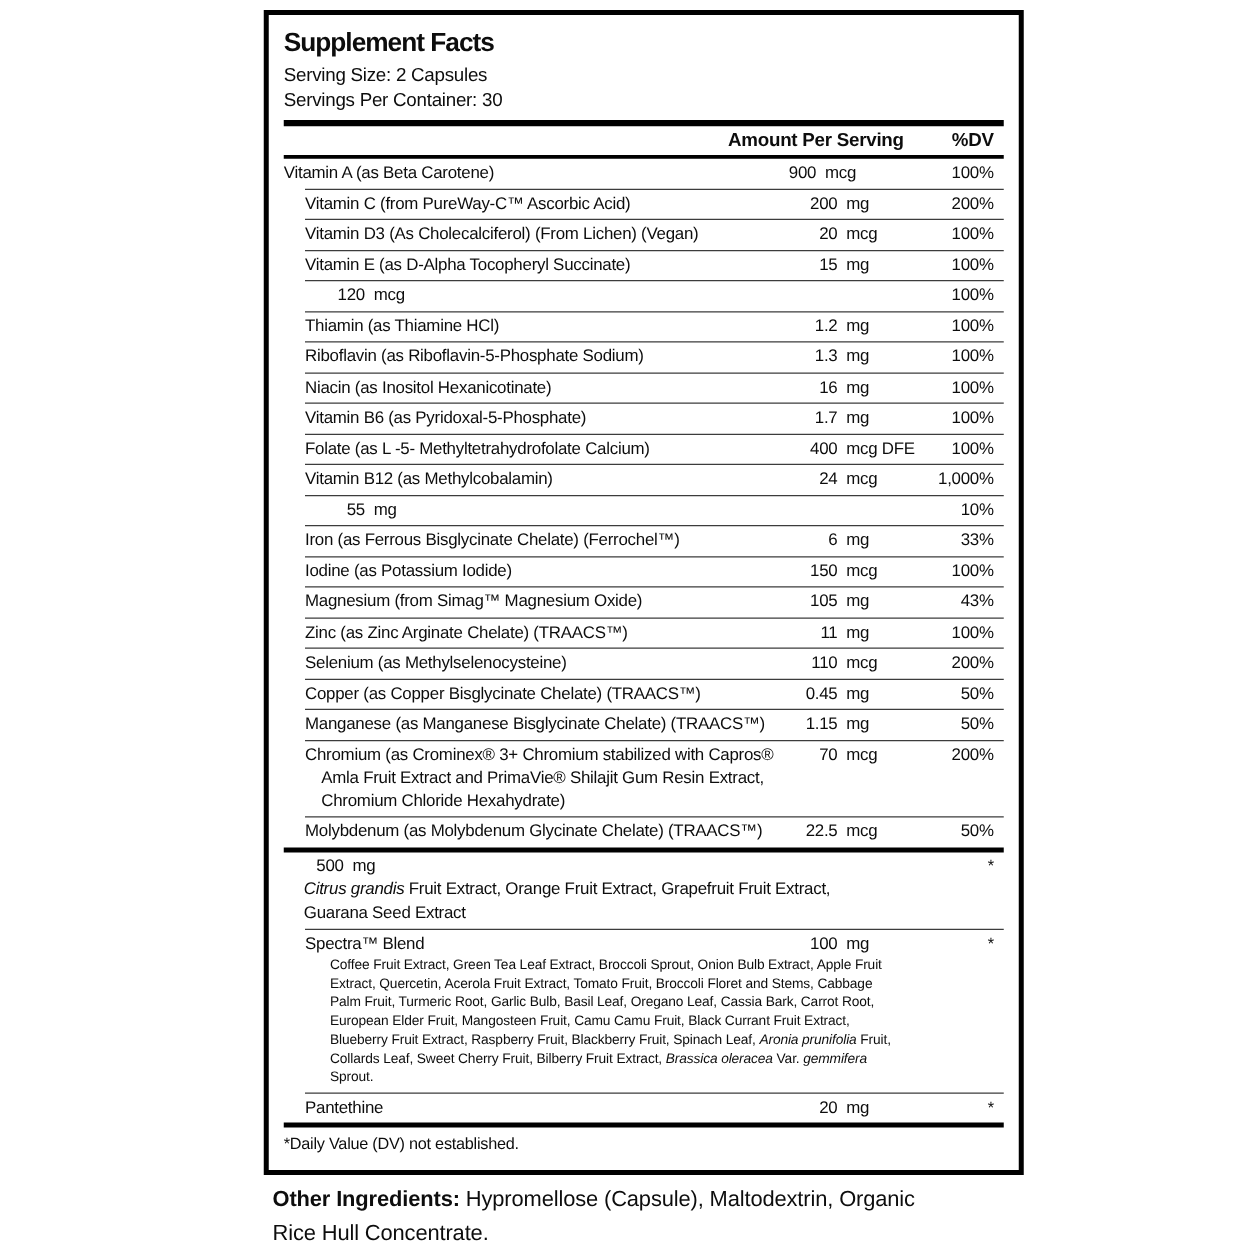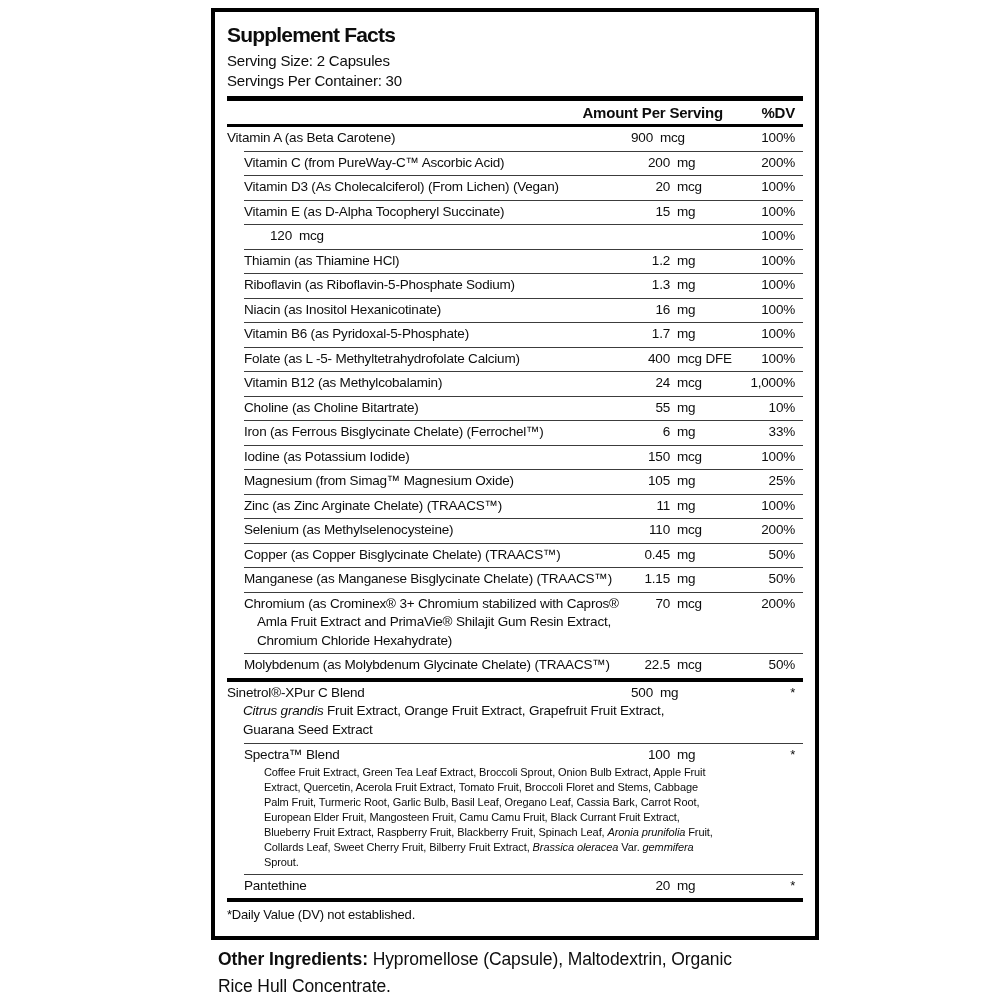--- a/index.html
+++ b/index.html
@@ -142,21 +142,20 @@
         <div class="frow">
           <div class="fline">
             <div class="c-name">Vitamin B12 (as Methylcobalamin)</div>
             <div class="c-num">24</div>
             <div class="c-unit">mcg</div>
             <div class="c-dv">1,000%</div>
           </div>
         </div>
         <div class="frow">
           <div class="fline">
-            <div class="c-name">Choline (as Choline Bitartrate)</div>
             <div class="c-num">55</div>
             <div class="c-unit">mg</div>
             <div class="c-dv">10%</div>
           </div>
         </div>
         <div class="frow">
           <div class="fline">
             <div class="c-name">Iron (as Ferrous Bisglycinate Chelate) (Ferrochel™)</div>
             <div class="c-num">6</div>
             <div class="c-unit">mg</div>
@@ -169,21 +168,21 @@
             <div class="c-num">150</div>
             <div class="c-unit">mcg</div>
             <div class="c-dv">100%</div>
           </div>
         </div>
         <div class="frow">
           <div class="fline">
             <div class="c-name">Magnesium (from Simag™ Magnesium Oxide)</div>
             <div class="c-num">105</div>
             <div class="c-unit">mg</div>
-            <div class="c-dv">25%</div>
+            <div class="c-dv">43%</div>
           </div>
         </div>
         <div class="frow">
           <div class="fline">
             <div class="c-name">Zinc (as Zinc Arginate Chelate) (TRAACS™)</div>
             <div class="c-num">11</div>
             <div class="c-unit">mg</div>
             <div class="c-dv">100%</div>
           </div>
         </div>
@@ -223,21 +222,20 @@
           <div class="fline">
             <div class="c-name">Molybdenum (as Molybdenum Glycinate Chelate) (TRAACS™)</div>
             <div class="c-num">22.5</div>
             <div class="c-unit">mcg</div>
             <div class="c-dv">50%</div>
           </div>
         </div>
         <div class="bar-mid"></div>
         <div class="frow">
           <div class="fline">
-            <div class="c-name">Sinetrol®-XPur C Blend</div>
             <div class="c-num">500</div>
             <div class="c-unit">mg</div>
             <div class="c-dv star">*</div>
           </div>
           <div class="sub"><i>Citrus grandis</i><span> Fruit Extract, Orange Fruit Extract, Grapefruit Fruit Extract, Guarana Seed Extract</span></div>
         </div>
         <div class="frow">
           <div class="fline">
             <div class="c-name">Spectra™ Blend</div>
             <div class="c-num">100</div>

